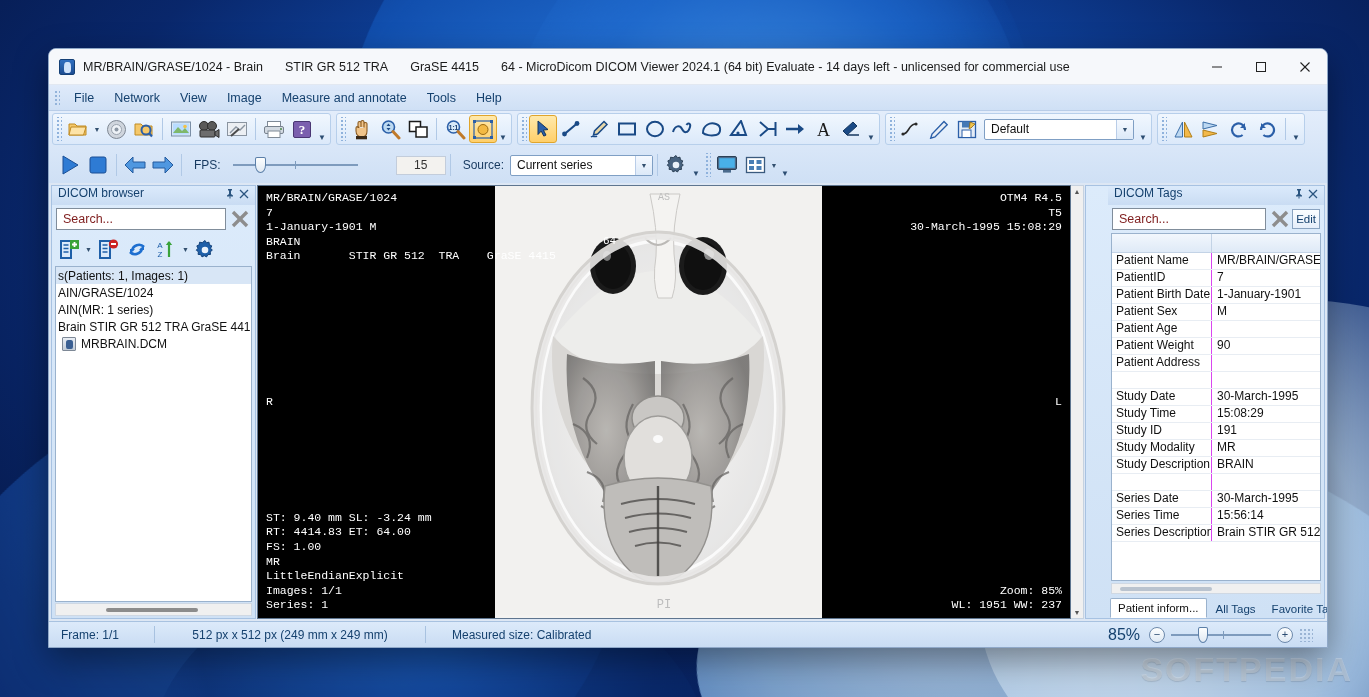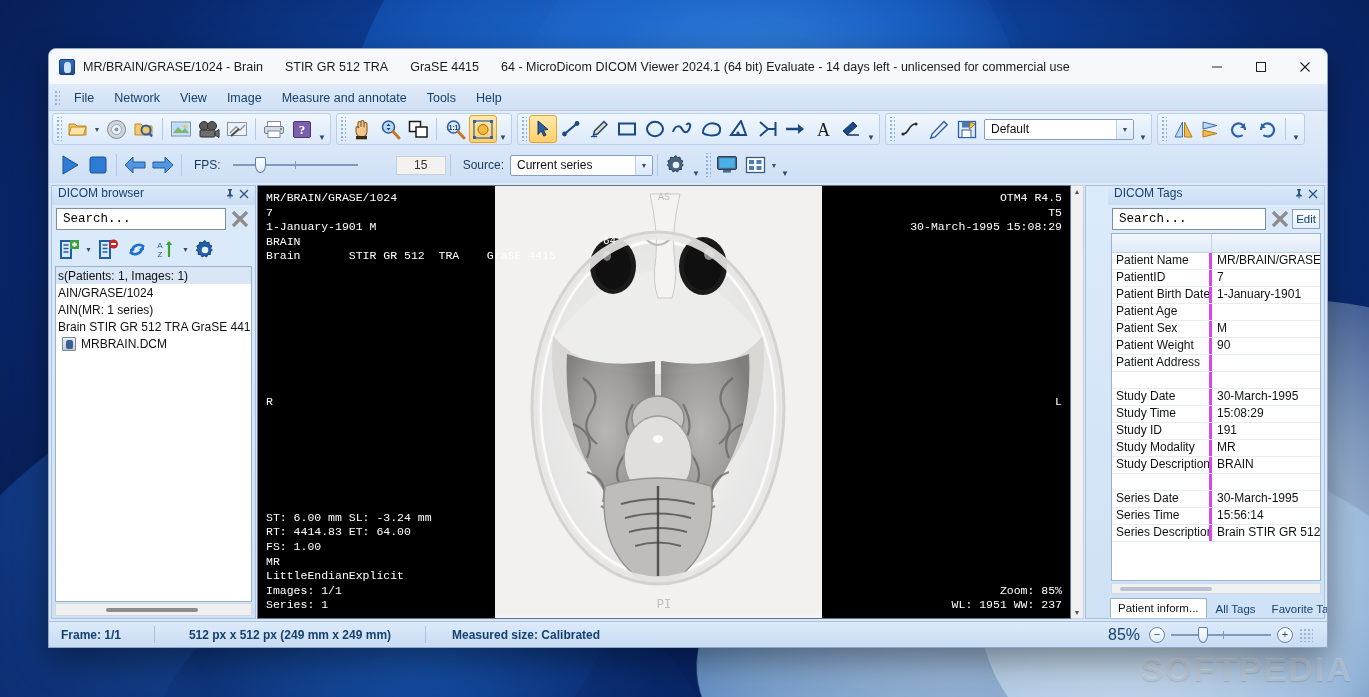--- a/index.html
+++ b/index.html
@@ -174,21 +174,21 @@
     flex:0 0 19px;
   }
   .panel-title { font-size:12px; color:#15416e; flex:1; }
   .panel-btn { width:14px; height:15px; display:flex; align-items:center; justify-content:center;
      font-size:11px; color:#2b5580; }
 
   .search-row { display:flex; align-items:center; padding:3px 4px 3px 4px; gap:3px; flex:0 0 auto;}
   .search-box {
     flex:1; height:22px; background:#fff; border:1px solid #808d9b;
     display:flex; align-items:center; padding:0 6px;
-    font-size:12.5px; color:#000000;font-family:Liberation Mono, monospace;
+    font-size:12.5px; color:#7f1d1d;
   }
   .clear-x { width:22px; height:22px; display:flex; align-items:center; justify-content:center; }
   .clear-x svg { display:block; }
   .edit-btn {
     height:20px; border:1px solid #8aa3c0; background:linear-gradient(#fbfdff,#e6eefa);
     font-size:11.5px; color:#15416e; padding:0 3px; display:flex; align-items:center;
     margin-left:-2px;
   }
 
   .browser-tools {
@@ -222,21 +222,21 @@
     background:#8c8c8c; border-radius:2px;
   }
 
   
   .tag-table { flex:1; background:#fff; border:1px solid #9ab2cd; margin:0 3px; display:flex; flex-direction:column; overflow:hidden; }
   .tag-head { height:19px; flex:0 0 19px; display:flex; background:linear-gradient(#f2f7fd,#dfeaf7); border-bottom:1px solid #c3d3e6;}
   .tag-head .c1 { width:100px; border-right:1px solid #c3d3e6; }
   .tag-head .c2 { flex:1; }
   .tag-rows { flex:1; overflow:hidden; }
   .tag-row { height:17px; display:flex; font-size:12px; color:#111; border-bottom:1px solid #e8edf3; }
-  .tag-row .k { width:100px; padding-left:4px; white-space:nowrap; overflow:hidden; border-right:3px solid #d946ef;}
+  .tag-row .k { width:100px; padding-left:4px; white-space:nowrap; overflow:hidden; border-right:1px solid #d946ef;}
   .tag-row .v { flex:1; padding-left:5px; white-space:nowrap; overflow:hidden; }
   .tag-row.blank { height:17px; }
   .tag-hscroll { flex:0 0 11px; margin:2px 3px; background:#f0f0f0; border:1px solid #cfd8e3; position:relative;}
   .tag-hscroll .t { position:absolute; left:8px; top:3px; width:92px; height:4px; background:#b9c3cf; border-radius:2px;}
 
   .tag-tabs { height:22px; flex:0 0 22px; display:flex; align-items:flex-end; padding-left:2px; gap:2px;}
   .tag-tab {
     font-size:11.5px; color:#15416e; padding:3px 7px 3px 7px; white-space:nowrap;
   }
   .tag-tab.active {
@@ -274,21 +274,21 @@
   }
   .vp-arrow { font-size:7px; color:#555; }
 
   
   .statusbar {
     flex:0 0 26px; height:26px; display:flex; align-items:center;
     background:linear-gradient(#dceafa,#c9dcf3);
     border-top:1px solid #a8c2e0;
     font-size:12px; color:#15416e;
   }
-  .sb-cell { padding:0 12px; height:18px; display:flex; align-items:center;font-weight:bold; }
+  .sb-cell { padding:0 12px; height:18px; display:flex; align-items:center; }
   .sb-div { width:1px; height:17px; background:#a8c2e0; }
   .zoom-ctl { margin-left:auto; display:flex; align-items:center; gap:6px; padding-right:12px;}
   .zoom-pct { font-size:16px; color:#15416e; width:38px; text-align:center; }
   .zoom-btn {
     width:16px; height:16px; border-radius:50%; border:1px solid #6d89ab;
     background:linear-gradient(#fdfefe,#dfe9f4);
     display:flex; align-items:center; justify-content:center;
     font-size:11px; color:#2c4d72; line-height:1;
   }
   .zoom-track { width:100px; height:16px; position:relative; }
@@ -841,21 +841,21 @@
         </div>
 
         <div class="ov tl">MR/BRAIN/GRASE/1024
 7
 1-January-1901 M
 BRAIN
 Brain       STIR GR 512  TRA    GraSE 4415</div>
         <div class="ov tr">OTM4 R4.5
 T5
 30-March-1995 15:08:29</div>
-        <div class="ov bl">ST: 6.00 mm SL: -3.24 mm
+        <div class="ov bl">ST: 9.40 mm SL: -3.24 mm
 RT: 4414.83 ET: 64.00
 FS: 1.00
 MR
 LittleEndianExplicit
 Images: 1/1
 Series: 1</div>
         <div class="ov br">Zoom: 85%
 WL: 1951 WW: 237</div>
         <div class="ov left-mid">R</div>
         <div class="ov right-mid">L</div>
@@ -907,26 +907,26 @@
             </div>
           <div class="tag-row">
               <div class="k">PatientID</div>
               <div class="v">7</div>
             </div>
           <div class="tag-row">
               <div class="k">Patient Birth Date</div>
               <div class="v">1-January-1901</div>
             </div>
           <div class="tag-row">
+              <div class="k">Patient Sex</div>
+              <div class="v">M</div>
+            </div>
+          <div class="tag-row">
               <div class="k">Patient Age</div>
               <div class="v"></div>
-            </div>
-          <div class="tag-row">
-              <div class="k">Patient Sex</div>
-              <div class="v">M</div>
             </div>
           <div class="tag-row">
               <div class="k">Patient Weight</div>
               <div class="v">90</div>
             </div>
           <div class="tag-row">
               <div class="k">Patient Address</div>
               <div class="v"></div>
             </div>
           <div class="tag-row blank">

